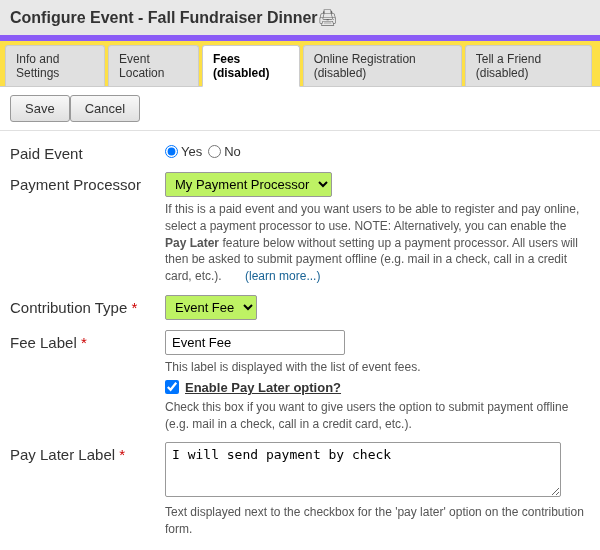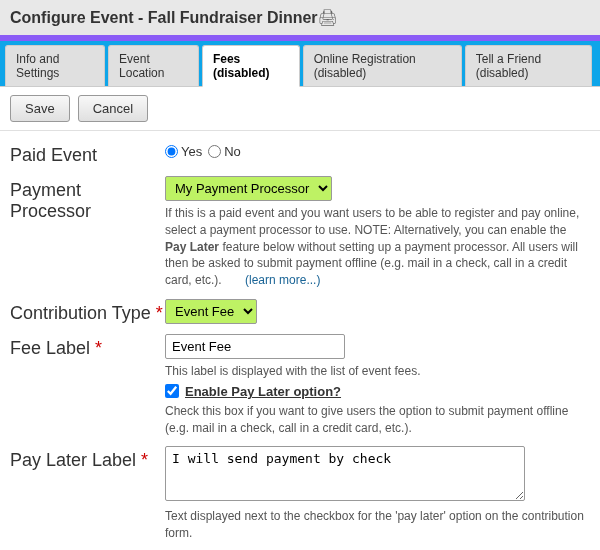--- a/index.html
+++ b/index.html
@@ -23,21 +23,21 @@
       font-weight: bold;
       color: #333;
     }
     .print-icon {
       font-size: 16px;
       color: #666;
       cursor: pointer;
     }
     .tabs {
       display: flex;
-      background: #0ea5e9;
+      background: #fde047;
       border-bottom: 1px solid #ccc;
       padding: 0 5px;
       padding-top: 4px;
     }
     .tab {
       padding: 6px 10px;
       font-size: 12px;
       cursor: pointer;
       border: 1px solid #ccc;
       border-bottom: none;
@@ -49,21 +49,21 @@
     .tab.active {
       background: #fff;
       border-bottom: 1px solid #fff;
       margin-bottom: -1px;
       font-weight: bold;
       color: #000;
     }
     .toolbar {
       padding: 8px 10px;
       display: flex;
-      gap: 8px;
+      gap: 0;
       background: #fff;
       border-bottom: 1px solid #e0e0e0;
     }
     .btn {
       padding: 5px 14px;
       font-size: 13px;
       cursor: pointer;
       border: 1px solid #999;
       border-radius: 3px;
       background: linear-gradient(to bottom, #f8f8f8, #e0e0e0);
@@ -75,21 +75,21 @@
     }
     .form-row {
       display: flex;
       margin-bottom: 10px;
       align-items: flex-start;
     }
     .form-label {
       width: 155px;
       min-width: 155px;
       padding-top: 4px;
-      font-size: 18px;
+      font-size: 15px;
       color: #333;
     }
     .form-label .required {
       color: #c00;
     }
     .form-content {
       flex: 1;
     }
     .radio-group {
       display: flex;
@@ -144,21 +144,21 @@
     .checkbox-row label {
       font-size: 13px;
       font-weight: bold;
       text-decoration: underline;
     }
     textarea {
       font-size: 13px;
       padding: 4px 6px;
       border: 1px solid #999;
       border-radius: 2px;
-      width: 360px;
+      width: 396px;
       resize: vertical;
     }
   </style>
 </head>
 <body>
 
 <div class="page-header">
   <span class="page-title">Configure Event - Fall Fundraiser Dinner</span>
   <span class="print-icon">🖨</span>
 </div>

